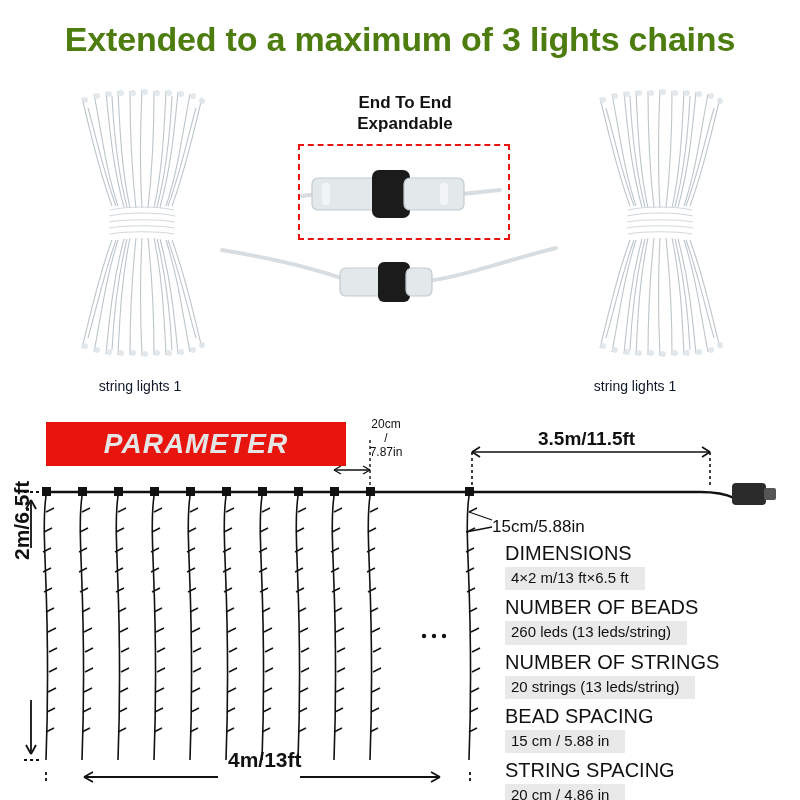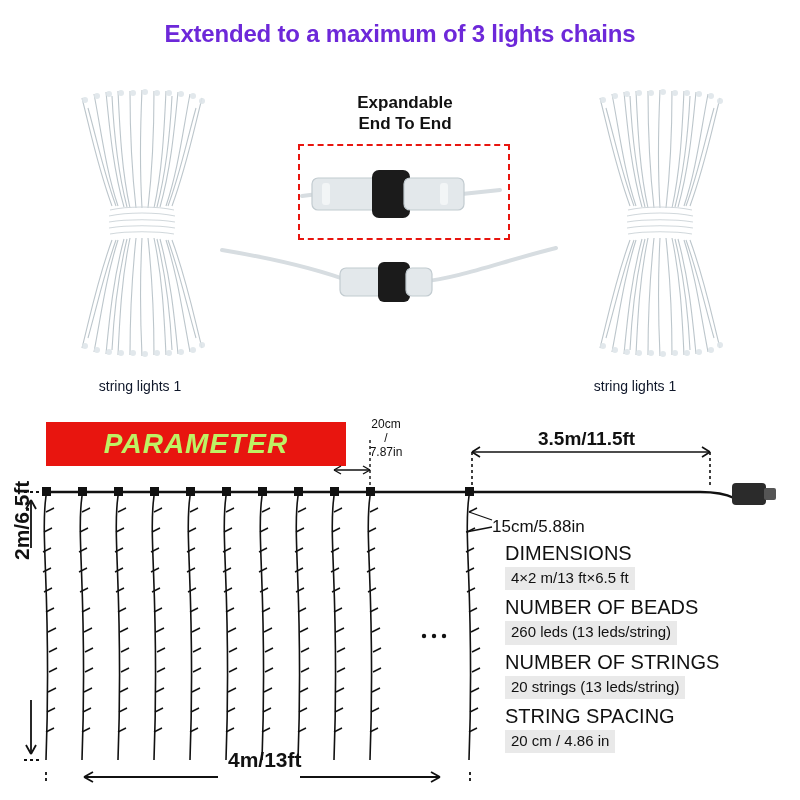--- a/index.html
+++ b/index.html
@@ -15,22 +15,22 @@
     overflow: hidden;
   }
 
   
   .headline {
     position: absolute;
     top: 20px;
     left: 0;
     width: 800px;
     text-align: center;
-    color: #6d28d9;
-    font-size: 24px;
+    color: #4d7c0f;
+    font-size: 34px;
     font-weight: bold;
     letter-spacing: -0.2px;
   }
 
   
   .bundle {
     position: absolute;
     width: 180px;
     height: 270px;
   }
@@ -77,21 +77,21 @@
     left: 46px;
     top: 422px;
     width: 300px;
     height: 44px;
     background: #e8150f;
     display: flex;
     align-items: center;
     justify-content: center;
   }
   .param-banner span {
-    color: #bef264;
+    color: #e5e5e5;
     font-size: 28px;
     font-weight: bold;
     letter-spacing: 1px;
     font-style: italic;
   }
 
   
   .lbl {
     position: absolute;
     font-size: 12px;
@@ -137,21 +137,21 @@
   .spec-title {
     font-size: 20px;
     color: #111;
     line-height: 1.35;
   }
   .spec-value {
     font-size: 15px;
     color: #111;
     background: #e9e9e9;
     display: inline-block;
-    padding: 1px 6px 2px 6px;
+    padding: 1px 16px 2px 6px;
     line-height: 1.35;
     margin-bottom: 3px;
   }
 
   
   .overlay {
     position: absolute;
     left: 0; top: 0;
     width: 800px; height: 800px;
     pointer-events: none;
@@ -307,22 +307,22 @@
       <circle cx="141" cy="262" r="3"></circle>
         <circle cx="150" cy="257" r="3"></circle>
     </g>
   </svg>
 </div>
 
 <div class="bundle-label left">string lights 1</div>
 <div class="bundle-label right">string lights 1</div>
 
 <div class="e2e-title">
+  <div>End To End</div>
   <div>Expandable</div>
-  <div>End To End</div>
 </div>
 <div class="e2e-box"></div>
 
 <div class="param-banner">
   <span>PARAMETER</span>
 </div>
 
 <svg class="overlay" viewBox="0 0 800 800">
 
   <g fill="none" stroke="#d7dde1" stroke-width="4" stroke-linecap="round">
@@ -596,16 +596,20 @@
   </div>
   <div class="spec-row">
     <div class="spec-title">NUMBER OF BEADS</div>
     <div class="spec-value">260 leds (13 leds/string)</div>
   </div>
   <div class="spec-row">
     <div class="spec-title">NUMBER OF STRINGS</div>
     <div class="spec-value">20 strings (13 leds/string)</div>
   </div>
   <div class="spec-row">
+    <div class="spec-title">BEAD SPACING</div>
+    <div class="spec-value">15 cm / 5.88 in</div>
+  </div>
+  <div class="spec-row">
     <div class="spec-title">STRING SPACING</div>
     <div class="spec-value">20 cm / 4.86 in</div>
   </div>
 </div>
 
 </body></html>

